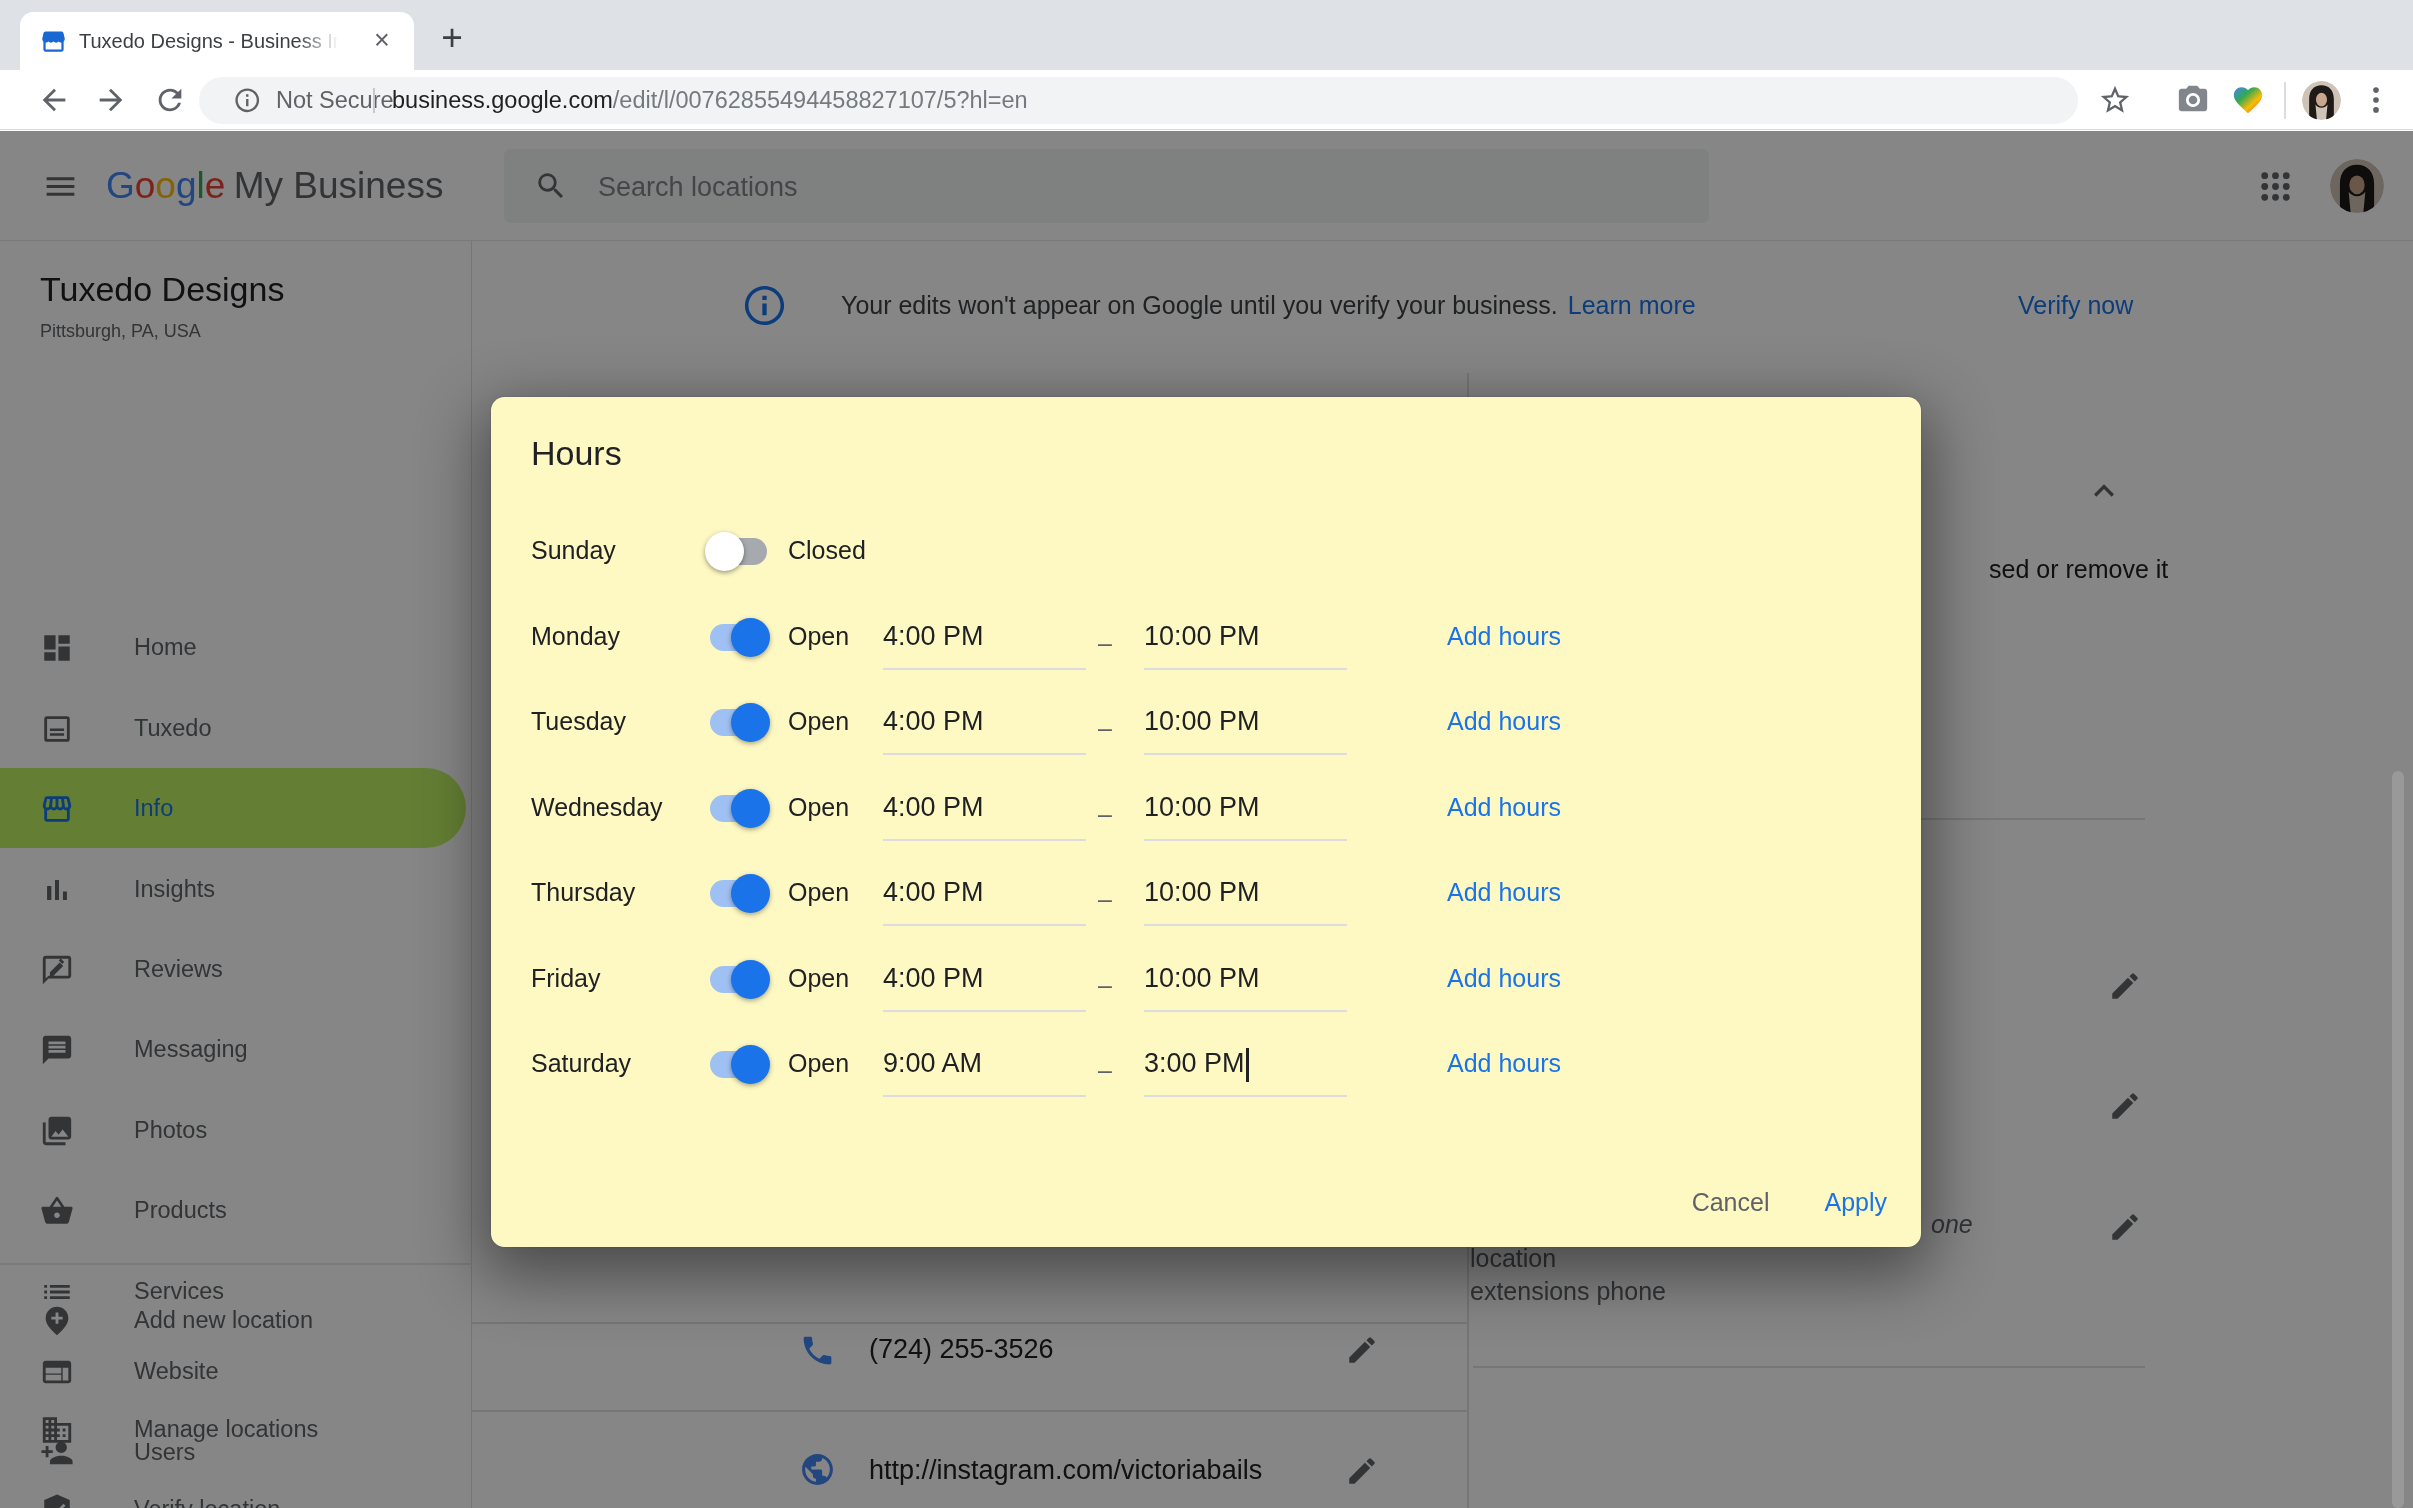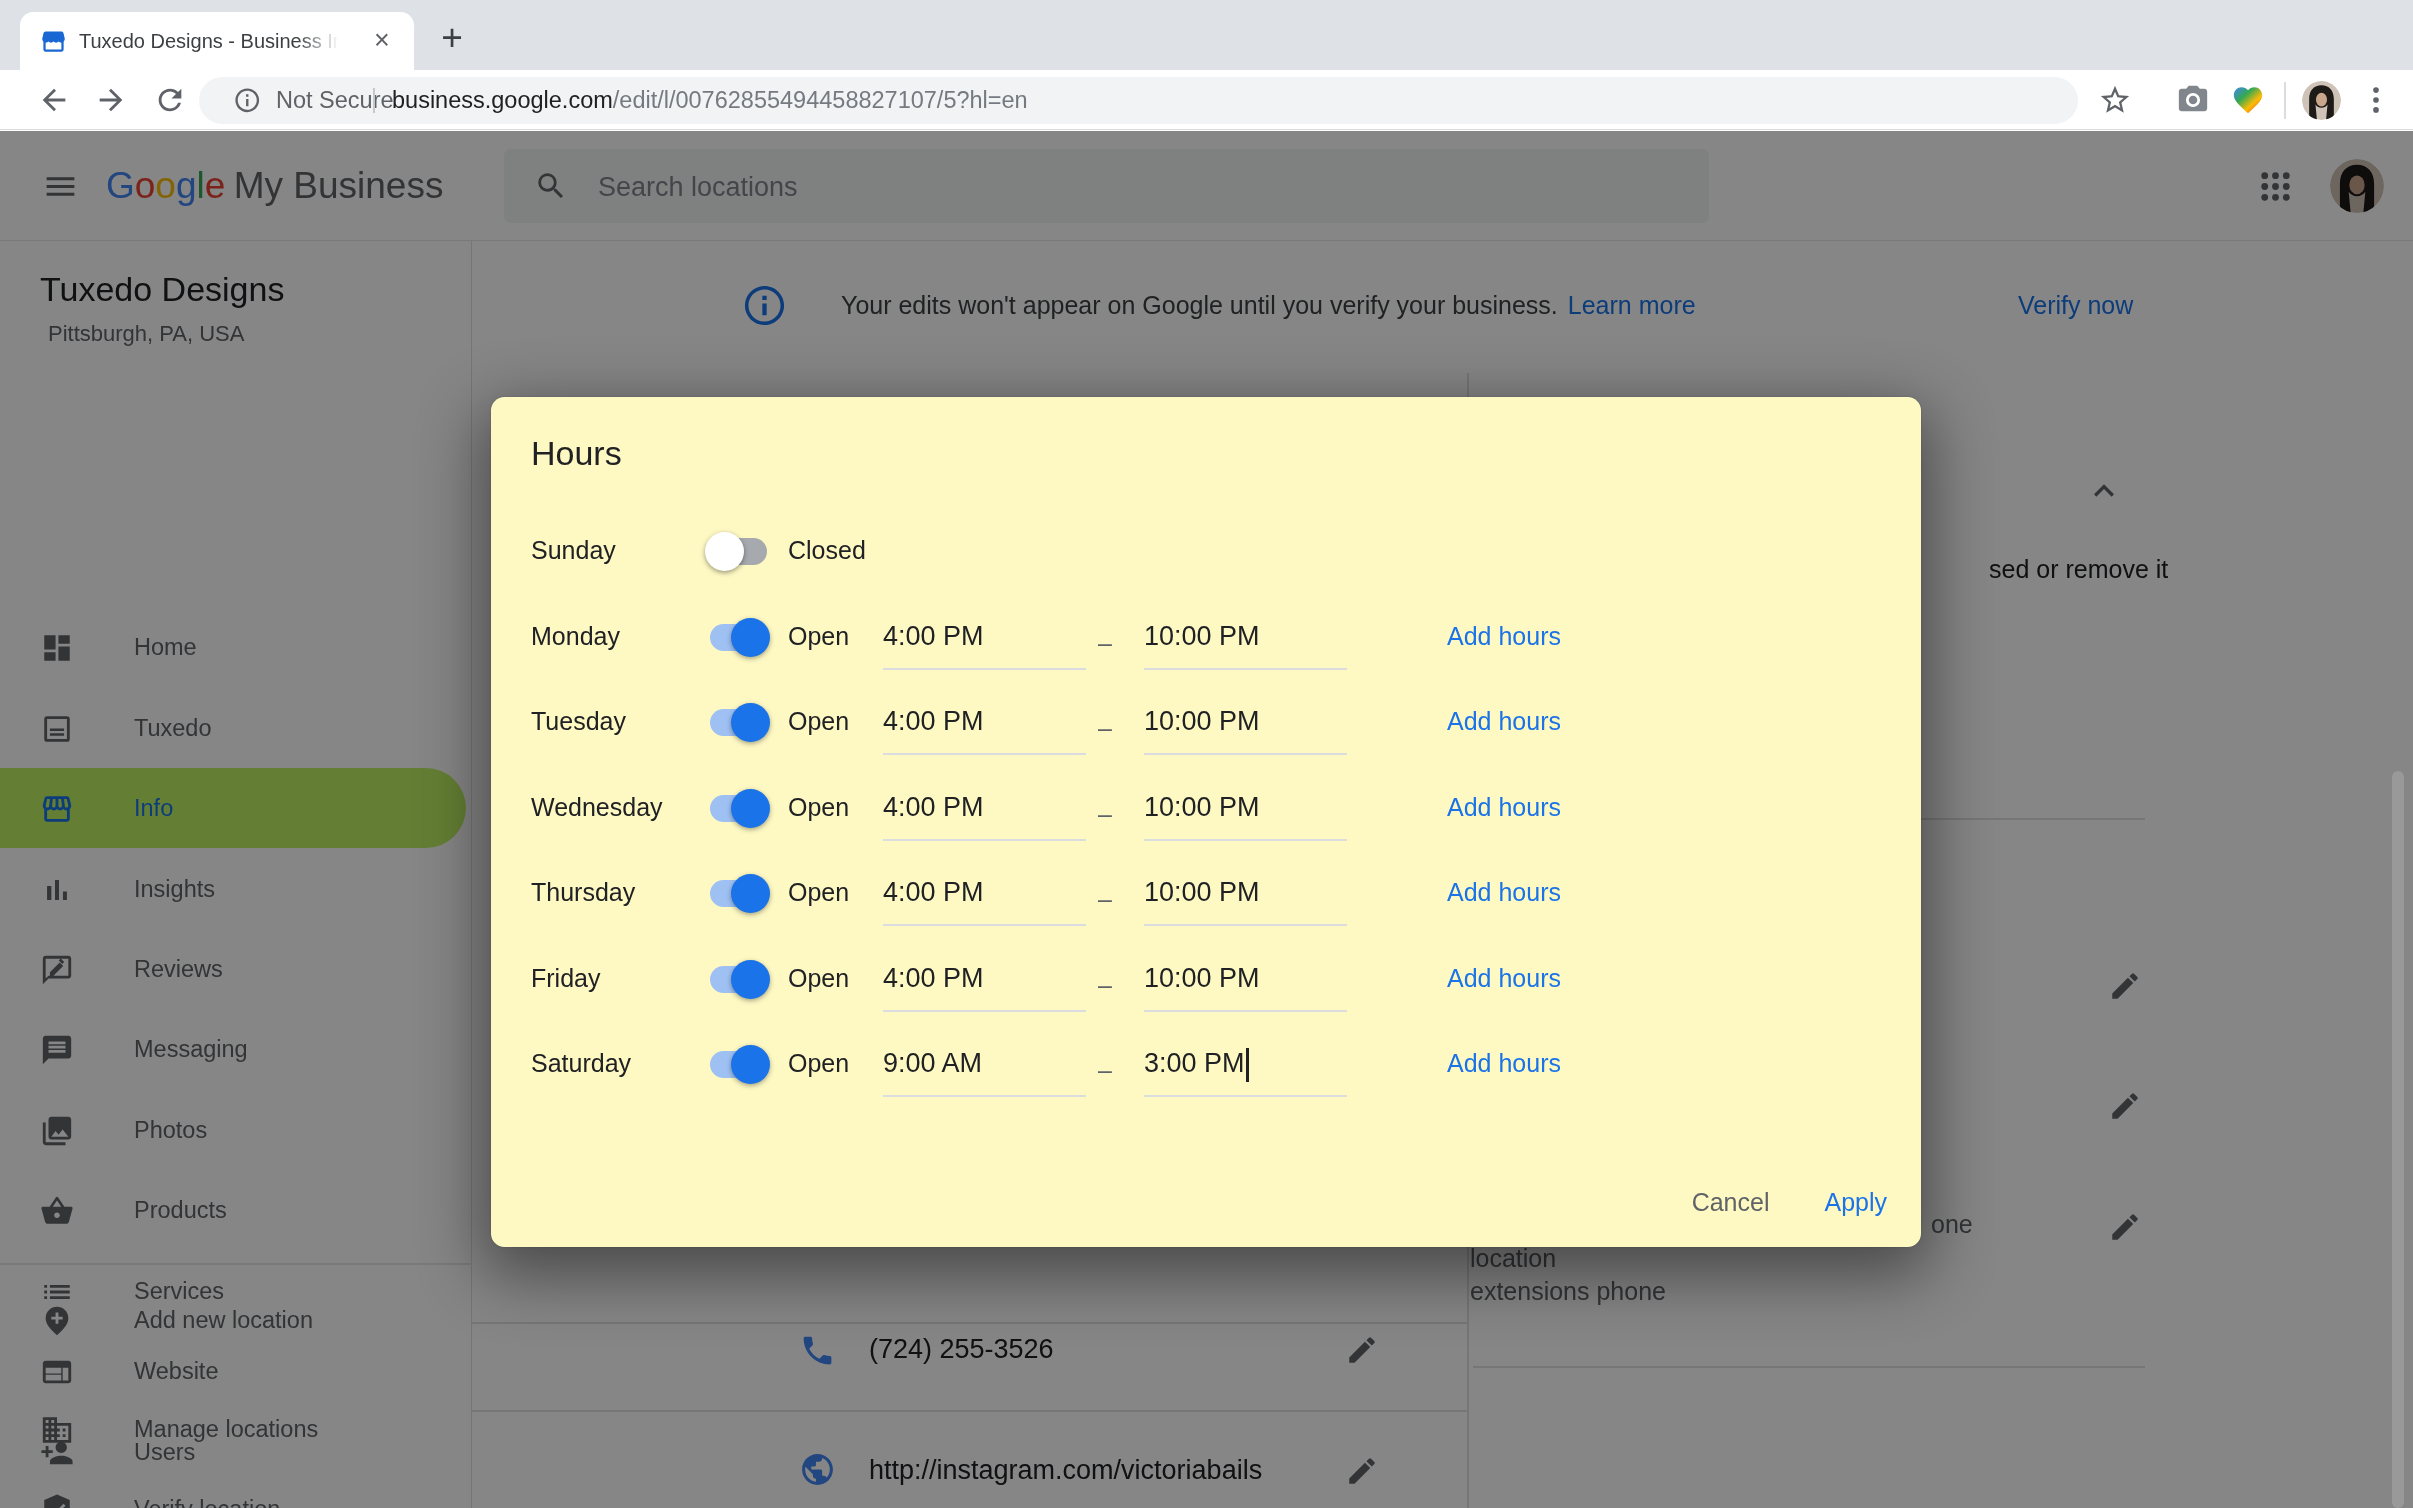--- a/index.html
+++ b/index.html
@@ -39,40 +39,40 @@
   #gmb-search .mag{left:30px;top:20px;width:34px;height:34px;color:#5f6368;}
   #gmb-search input{position:absolute;left:92px;top:0;width:1089px;height:74px;border:0;outline:0;background:transparent;
                     font-size:27px;color:#202124;font-family:inherit;}
   #gmb-search input::placeholder{color:#80868b;}
   #apps-grid{left:2257px;top:168px;width:37px;height:37px;color:#5f6368;z-index:3;}
   #gmb-avatar{left:2330px;top:159px;width:54px;height:54px;border-radius:50%;overflow:hidden;z-index:3;}
 
   
   #sidebar{left:0;top:241px;width:472px;height:1268px;background:#fff;border-right:1.7px solid #e0e0e0;box-sizing:border-box;z-index:2;}
   #biz-name{left:40px;top:29px;font-size:34px;color:#202124;}
-  #biz-loc{left:48px;top:80px;font-size:22px;color:#5f6368;}
+  #biz-loc{left:40px;top:80px;font-size:18px;color:#5f6368;}
   .side-item{left:0;top:0;width:466px;height:80px;color:#5f6368;}
   .side-item .icon{position:absolute;left:40px;top:23.5px;width:34px;height:34px;}
   .side-item .label{position:absolute;left:134px;top:0;height:80px;line-height:80px;font-size:23.5px;font-weight:500;}
   .side-item.active{background:#bef264;border-radius:0 40px 40px 0;color:#1a73e8;}
   .side-item.active .label{color:#1a73e8;}
   .side-div{left:0;width:472px;height:1.7px;background:#e8e8e8;}
 
   
   .content{z-index:1;}
   #banner-icon{left:741px;top:282px;width:47px;height:47px;color:#1a73e8;}
   #banner-text{left:841px;top:291px;font-size:25px;color:#3c4043;white-space:nowrap;}
   #banner-text .learn{color:#1a73e8;margin-left:10px;font-weight:500;}
   #verify-now{left:2018px;top:291px;font-size:25px;color:#1a73e8;font-weight:500;}
   #vdiv-right{left:1467px;top:373px;width:1.7px;height:1136px;background:#e0e0e0;}
   #chevron-up{left:2084px;top:471px;width:40px;height:40px;color:#5f6368;}
   #frag-closed{left:1989px;top:547px;font-size:25px;color:#202124;white-space:nowrap;margin-top:8px;}
   .hdiv-r{left:1473px;width:672px;height:1.7px;background:#e0e0e0;}
   .pencil{width:34px;height:34px;color:#5f6368;}
-  #frag-one{left:1931px;top:1210px;font-size:25px;color:#5f6368;}
+  #frag-one{left:1931px;top:1210px;font-size:25px;color:#5f6368;font-style:italic;}
   #frag-location{left:1470px;top:1244px;font-size:25px;color:#5f6368;}
   #frag-ext{left:1470px;top:1277px;font-size:25px;color:#5f6368;}
   .hdiv-c{left:472px;width:995px;height:1.7px;background:#e0e0e0;}
   .bg-row-icon{width:37px;height:37px;color:#4285f4;}
   .bg-row-text{font-size:27px;color:#202124;white-space:nowrap;}
 
   
   #overlay{left:0;top:131px;width:2413px;height:1378px;background:rgba(0,0,0,0.475);z-index:50;}
   #scroll-thumb{left:2392px;top:771px;width:11.7px;height:737px;background:rgba(255,255,255,0.16);border-radius:5.9px;z-index:55;}
 

